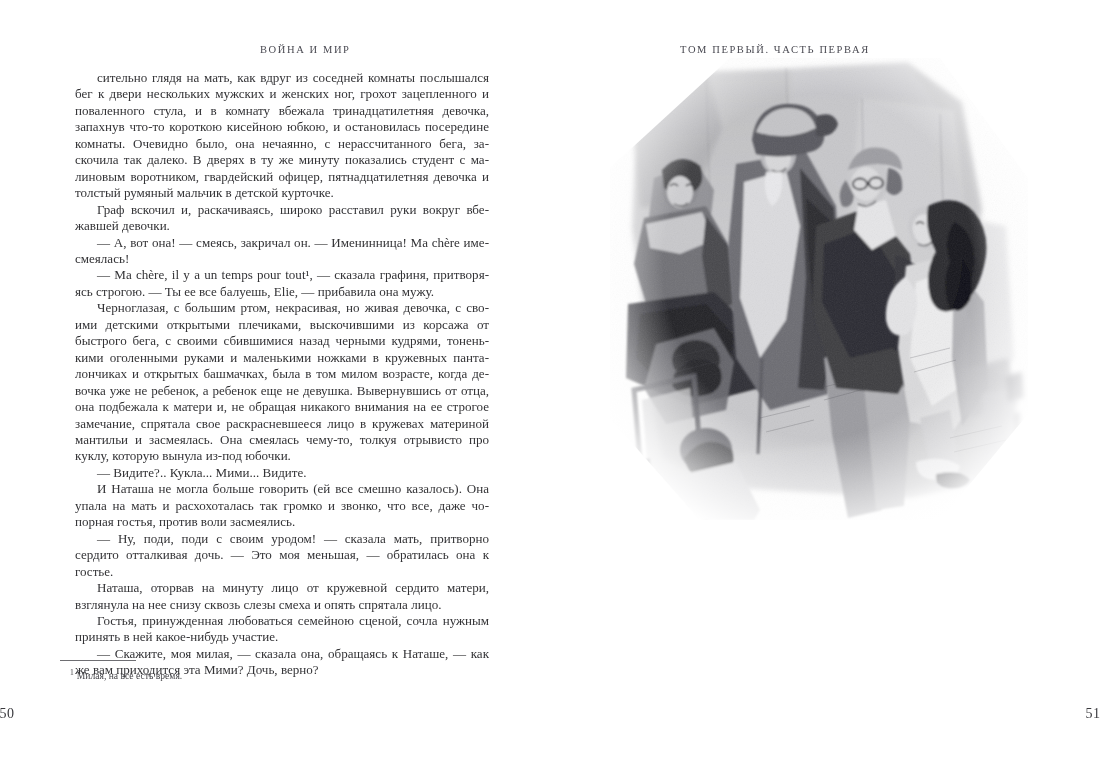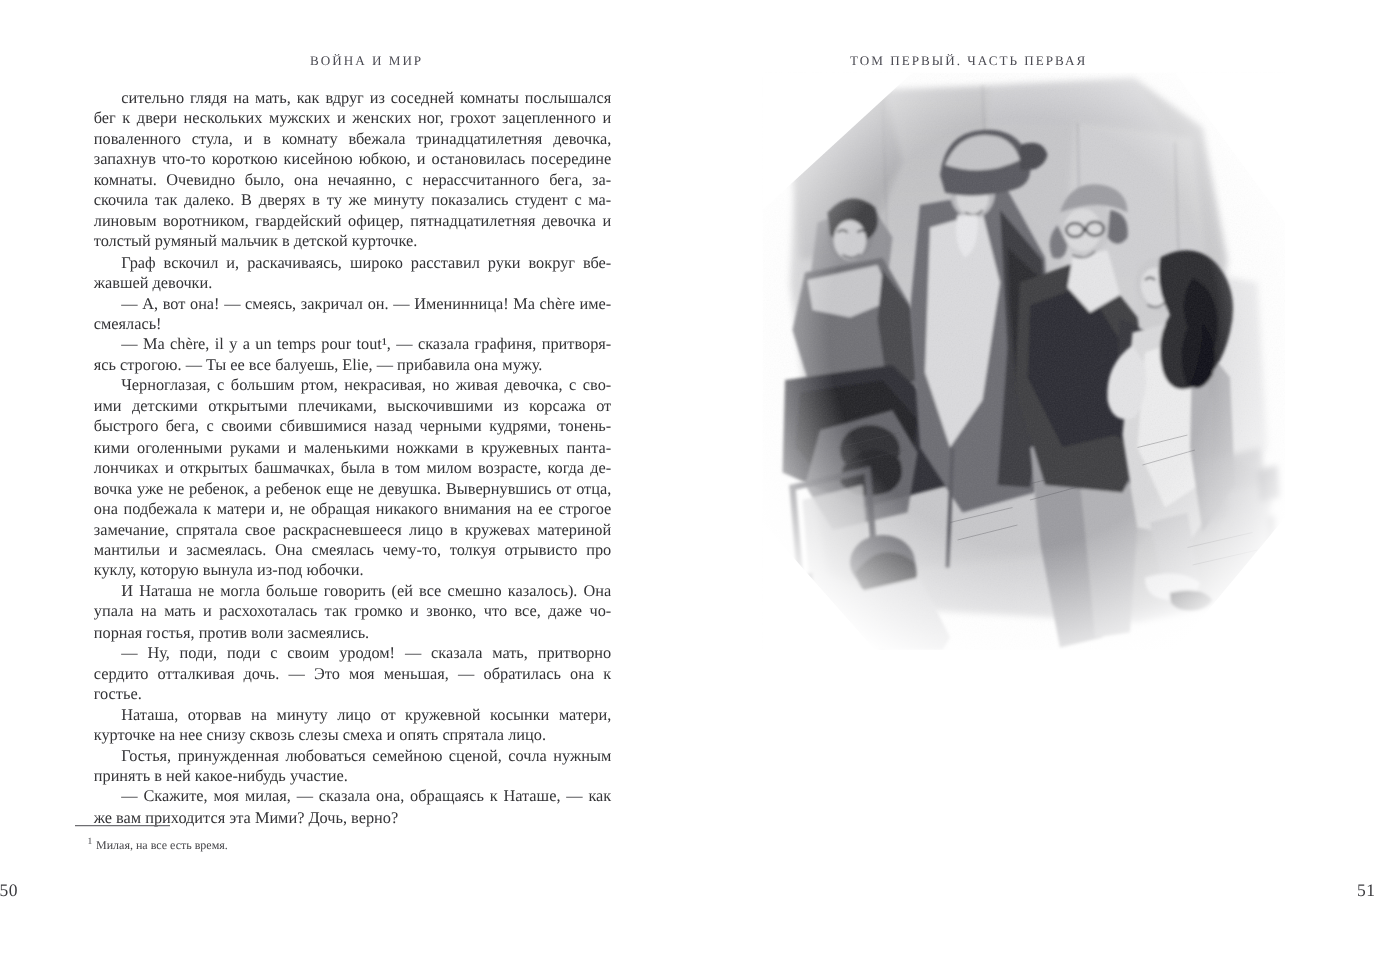--- a/index.html
+++ b/index.html
@@ -17,21 +17,21 @@
   
   .runhead{
     position:absolute;top:44px;
     font-size:10.5px;
     letter-spacing:1.6px;
     color:#4a4a52;
     text-transform:uppercase;
     font-variant:small-caps;
     white-space:nowrap;
   }
-  .runhead.left{left:248px;}
+  .runhead.left{left:260px;}
   .runhead.right{left:130px;}
 
   
   .col{
     position:absolute;
     font-size:13.05px;
     line-height:16.45px;
     text-align:justify;
     text-justify:inter-word;
     hyphens:manual;
@@ -76,23 +76,24 @@
     <div class="runhead left">
       <span>Война и мир</span>
     </div>
 
     <div class="col left">
       <p>сительно глядя на мать, как вдруг из соседней комнаты послышался бег к двери нескольких мужских и женских ног, грохот зацепленного и поваленного стула, и в комнату вбежала тринадцатилетняя девочка, запахнув что-то короткою кисейною юбкою, и остановилась посереди­не комнаты. Очевидно было, она нечаянно, с нерассчитанного бега, за­скочила так далеко. В дверях в ту же минуту показались студент с ма­линовым воротником, гвардейский офицер, пятнадцатилетняя девочка и толстый румяный мальчик в детской курточке.</p>
       <p>Граф вскочил и, раскачиваясь, широко расставил руки вокруг вбе­жавшей девочки.</p>
       <p>— А, вот она! — смеясь, закричал он. — Именинница! Ma chère име­смеялась!</p>
       <p>— Ma chère, il y a un temps pour tout¹, — сказала графиня, притворя­ясь строгою. — Ты ее все балуешь, Elie, — прибавила она мужу.</p>
       <p>Черноглазая, с большим ртом, некрасивая, но живая девочка, с сво­ими детскими открытыми плечиками, выскочившими из корсажа от быстрого бега, с своими сбившимися назад черными кудрями, тонень­кими оголенными руками и маленькими ножками в кружевных панта­лончиках и открытых башмачках, была в том милом возрасте, когда де­вочка уже не ребенок, а ребенок еще не девушка. Вывернувшись от отца, она подбежала к матери и, не обращая никакого внимания на ее стро­гое замечание, спрятала свое раскрасневшееся лицо в кружевах матери­ной мантильи и засмеялась. Она смеялась чему-то, толкуя отрывисто про куклу, которую вынула из-под юбочки.</p>
+      <p>— Видите?.. Кукла... Мими... Видите.</p>
       <p>И Наташа не могла больше говорить (ей все смешно казалось). Она упала на мать и расхохоталась так громко и звонко, что все, даже чо­порная гостья, против воли засмеялись.</p>
       <p>— Ну, поди, поди с своим уродом! — сказала мать, притворно сердито отталкивая дочь. — Это моя меньшая, — обратилась она к гостье.</p>
-      <p>Наташа, оторвав на минуту лицо от кружевной косынки матери, курточке на нее снизу сквозь слезы смеха и опять спрятала лицо.</p>
+      <p>Наташа, оторвав на минуту лицо от кружевной сердито матери, взглянула на нее снизу сквозь слезы смеха и опять спрятала лицо.</p>
       <p>Гостья, принужденная любоваться семейною сценой, сочла нужным принять в ней какое-нибудь участие.</p>
       <p>— Скажите, моя милая, — сказала она, обращаясь к Наташе, — как же вам приходится эта Мими? Дочь, верно?</p>
     </div>
 
     <div class="fn-wrap">
       <div class="fn-rule"></div>
       <p class="fn">
         <sup>1</sup><span>Милая, на все есть время.</span>
       </p>
     </div>

